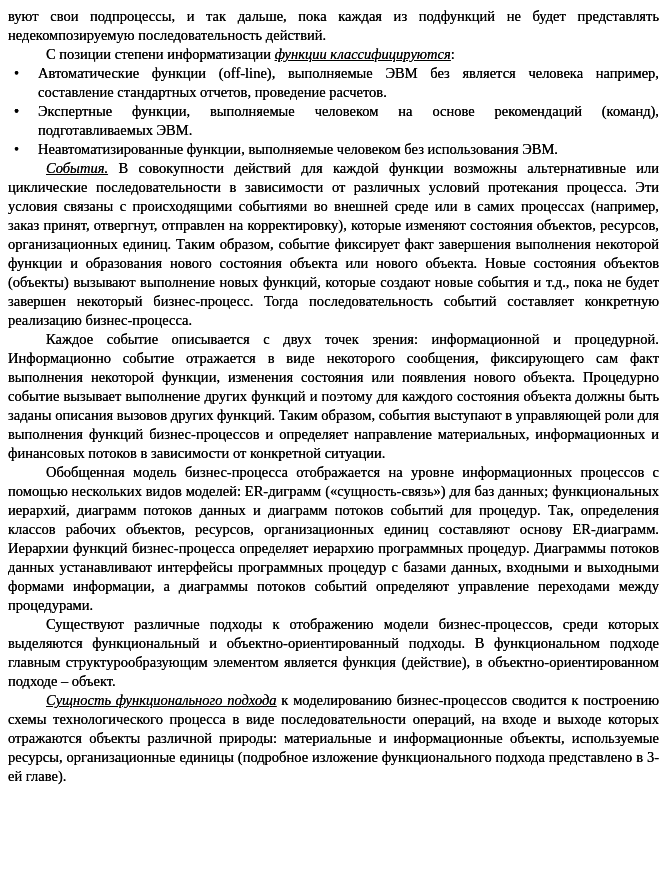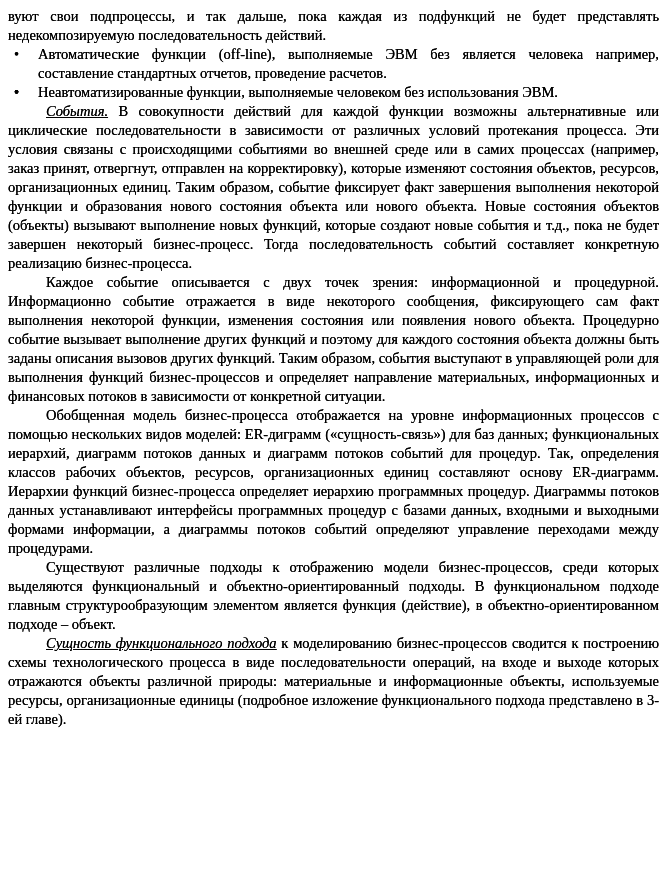--- a/index.html
+++ b/index.html
@@ -42,23 +42,24 @@
     font-style: italic;
     text-decoration: underline;
   }
 </style>
 </head>
 <body>
 
 <div class="page">
   <div>
       <p class="para"><span>вуют свои подпроцессы,  и так дальше, пока каждая из подфункций не будет представлять недекомпозируемую последовательность действий.</span></p>
+      <p class="para indent"><span>С позиции степени информатизации </span><span class="emphasis">функции классифицируются</span><span>:</span></p>
       <p class="para bullet"><span class="marker">•</span><span>Автоматические функции (off-line), выполняемые  ЭВМ без является человека например, составление стандартных отчетов, проведение расчетов.</span></p>
       <p class="para bullet"><span class="marker">•</span></p>
-      <p class="para bullet"><span class="marker">•</span></p>
+      <p class="para bullet"><span class="marker">•</span><span>Экспертные функции, выполняемые человеком на основе рекомендаций (команд), подготавливаемых ЭВМ.</span></p>
       <p class="para bullet"><span class="marker">•</span><span>Неавтоматизированные функции, выполняемые человеком без  использования ЭВМ.</span></p>
       <p class="para indent"><span class="emphasis">События.</span><span> В совокупности действий для каждой функции возможны альтернативные или циклические последовательности в зависимости от различных условий протекания процесса. Эти условия связаны с происходящими событиями во внешней среде или в самих процессах (например, заказ принят, отвергнут, отправлен на корректировку), которые изменяют состояния объектов, ресурсов, организационных единиц. Таким образом, событие фиксирует факт завершения выполнения некоторой функции  и образования нового состояния объекта или нового объекта. Новые состояния объектов (объекты) вызывают выполнение новых функций, которые создают новые события и т.д., пока не будет завершен некоторый бизнес-процесс. Тогда последовательность событий составляет конкретную реализацию бизнес-процесса.</span></p>
       <p class="para indent"><span>Каждое событие  описывается с двух точек зрения: информационной и процедурной. Информационно событие отражается в виде некоторого сообщения,  фиксирующего сам факт выполнения некоторой функции, изменения состояния или появления нового объекта. Процедурно событие вызывает выполнение других функций и поэтому для каждого состояния объекта  должны быть заданы описания вызовов других функций. Таким образом, события выступают в управляющей роли для выполнения функций бизнес-процессов и определяет направление материальных, информационных и финансовых потоков в зависимости от конкретной ситуации.</span></p>
       <p class="para indent"><span>Обобщенная модель бизнес-процесса отображается на уровне информационных процессов с помощью нескольких видов моделей: ER-диграмм («сущность-связь») для баз данных; функциональных иерархий, диаграмм потоков данных и диаграмм потоков событий для процедур. Так, определения классов рабочих объектов, ресурсов, организационных единиц составляют основу ER-диаграмм. Иерархии функций бизнес-процесса определяет иерархию программных процедур. Диаграммы потоков данных устанавливают интерфейсы программных процедур с базами данных, входными и выходными формами информации,  а диаграммы потоков событий определяют управление переходами между процедурами.</span></p>
       <p class="para indent"><span>Существуют различные подходы к отображению модели бизнес-процессов, среди которых выделяются функциональный и объектно-ориентированный подходы. В функциональном подходе главным структурообразующим элементом является функция (действие), в объектно-ориентированном подходе – объект.</span></p>
       <p class="para indent"><span class="emphasis">Сущность функционального подхода</span><span> к моделированию бизнес-процессов сводится к построению схемы технологического процесса в виде последовательности операций, на входе и выходе которых отражаются объекты различной природы: материальные и  информационные объекты, используемые ресурсы, организационные единицы (подробное изложение функционального подхода представлено в 3-ей главе).</span></p>
     </div>
 </div>
 
 </body></html>

